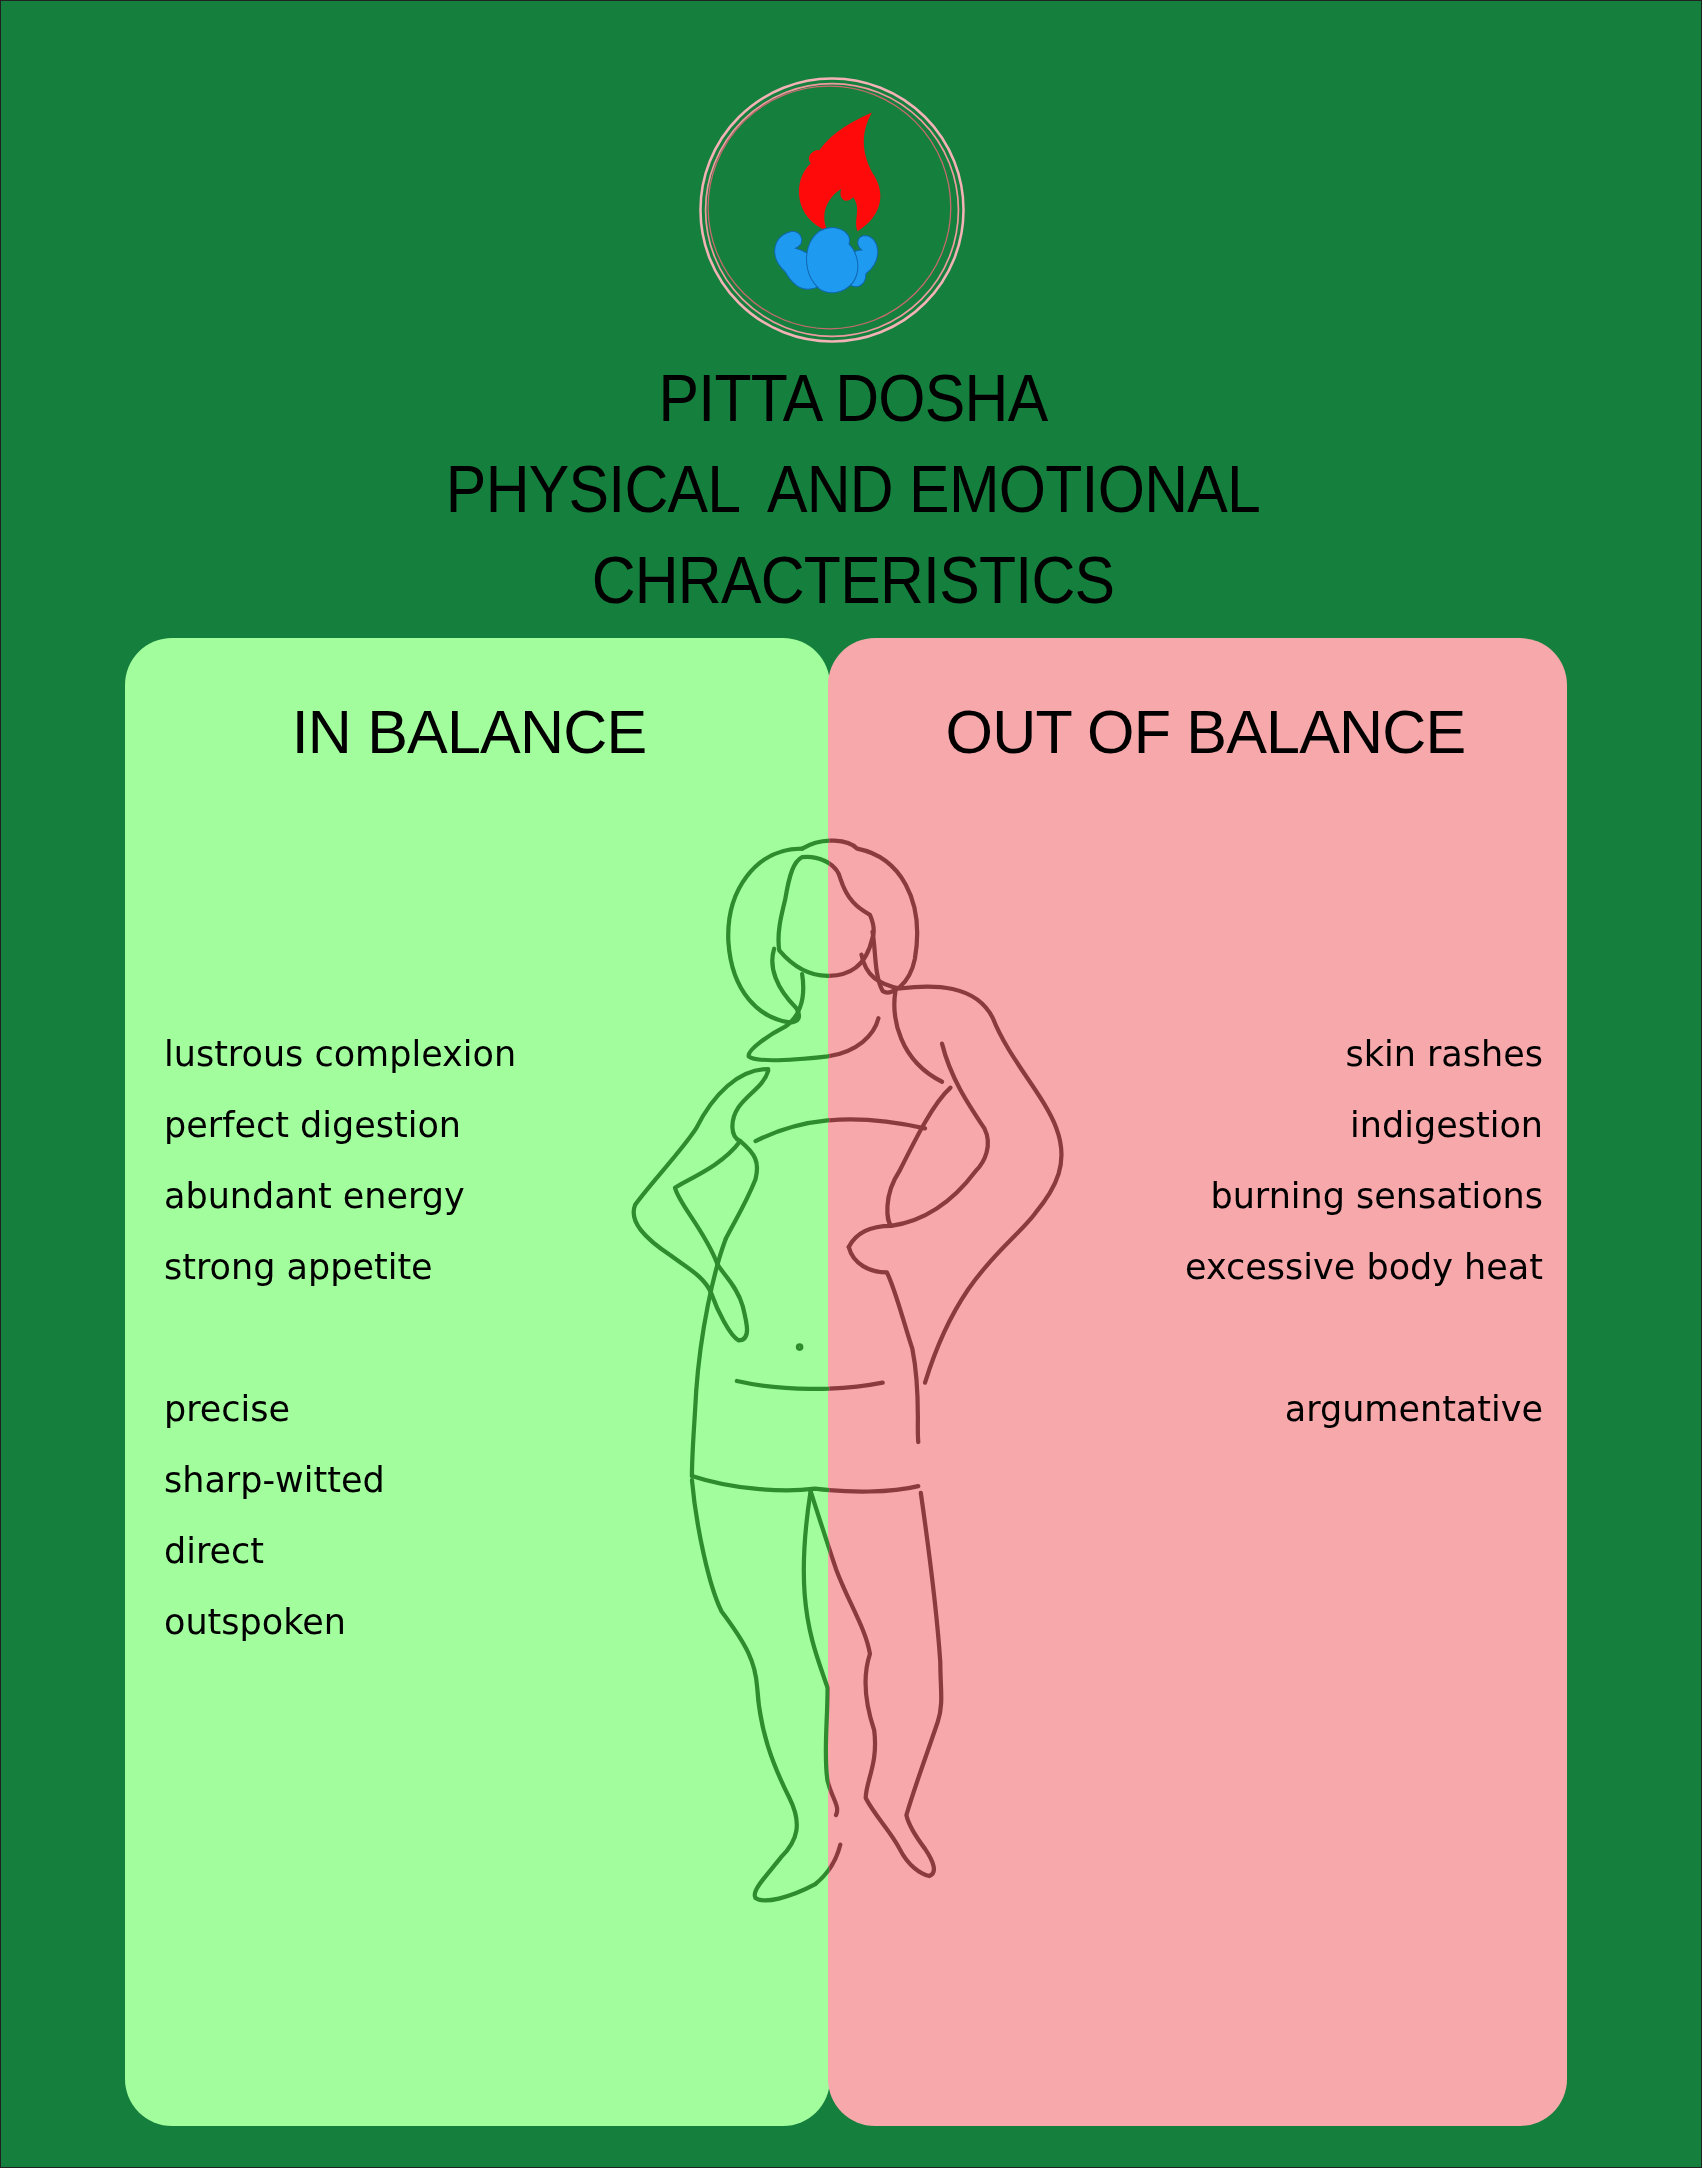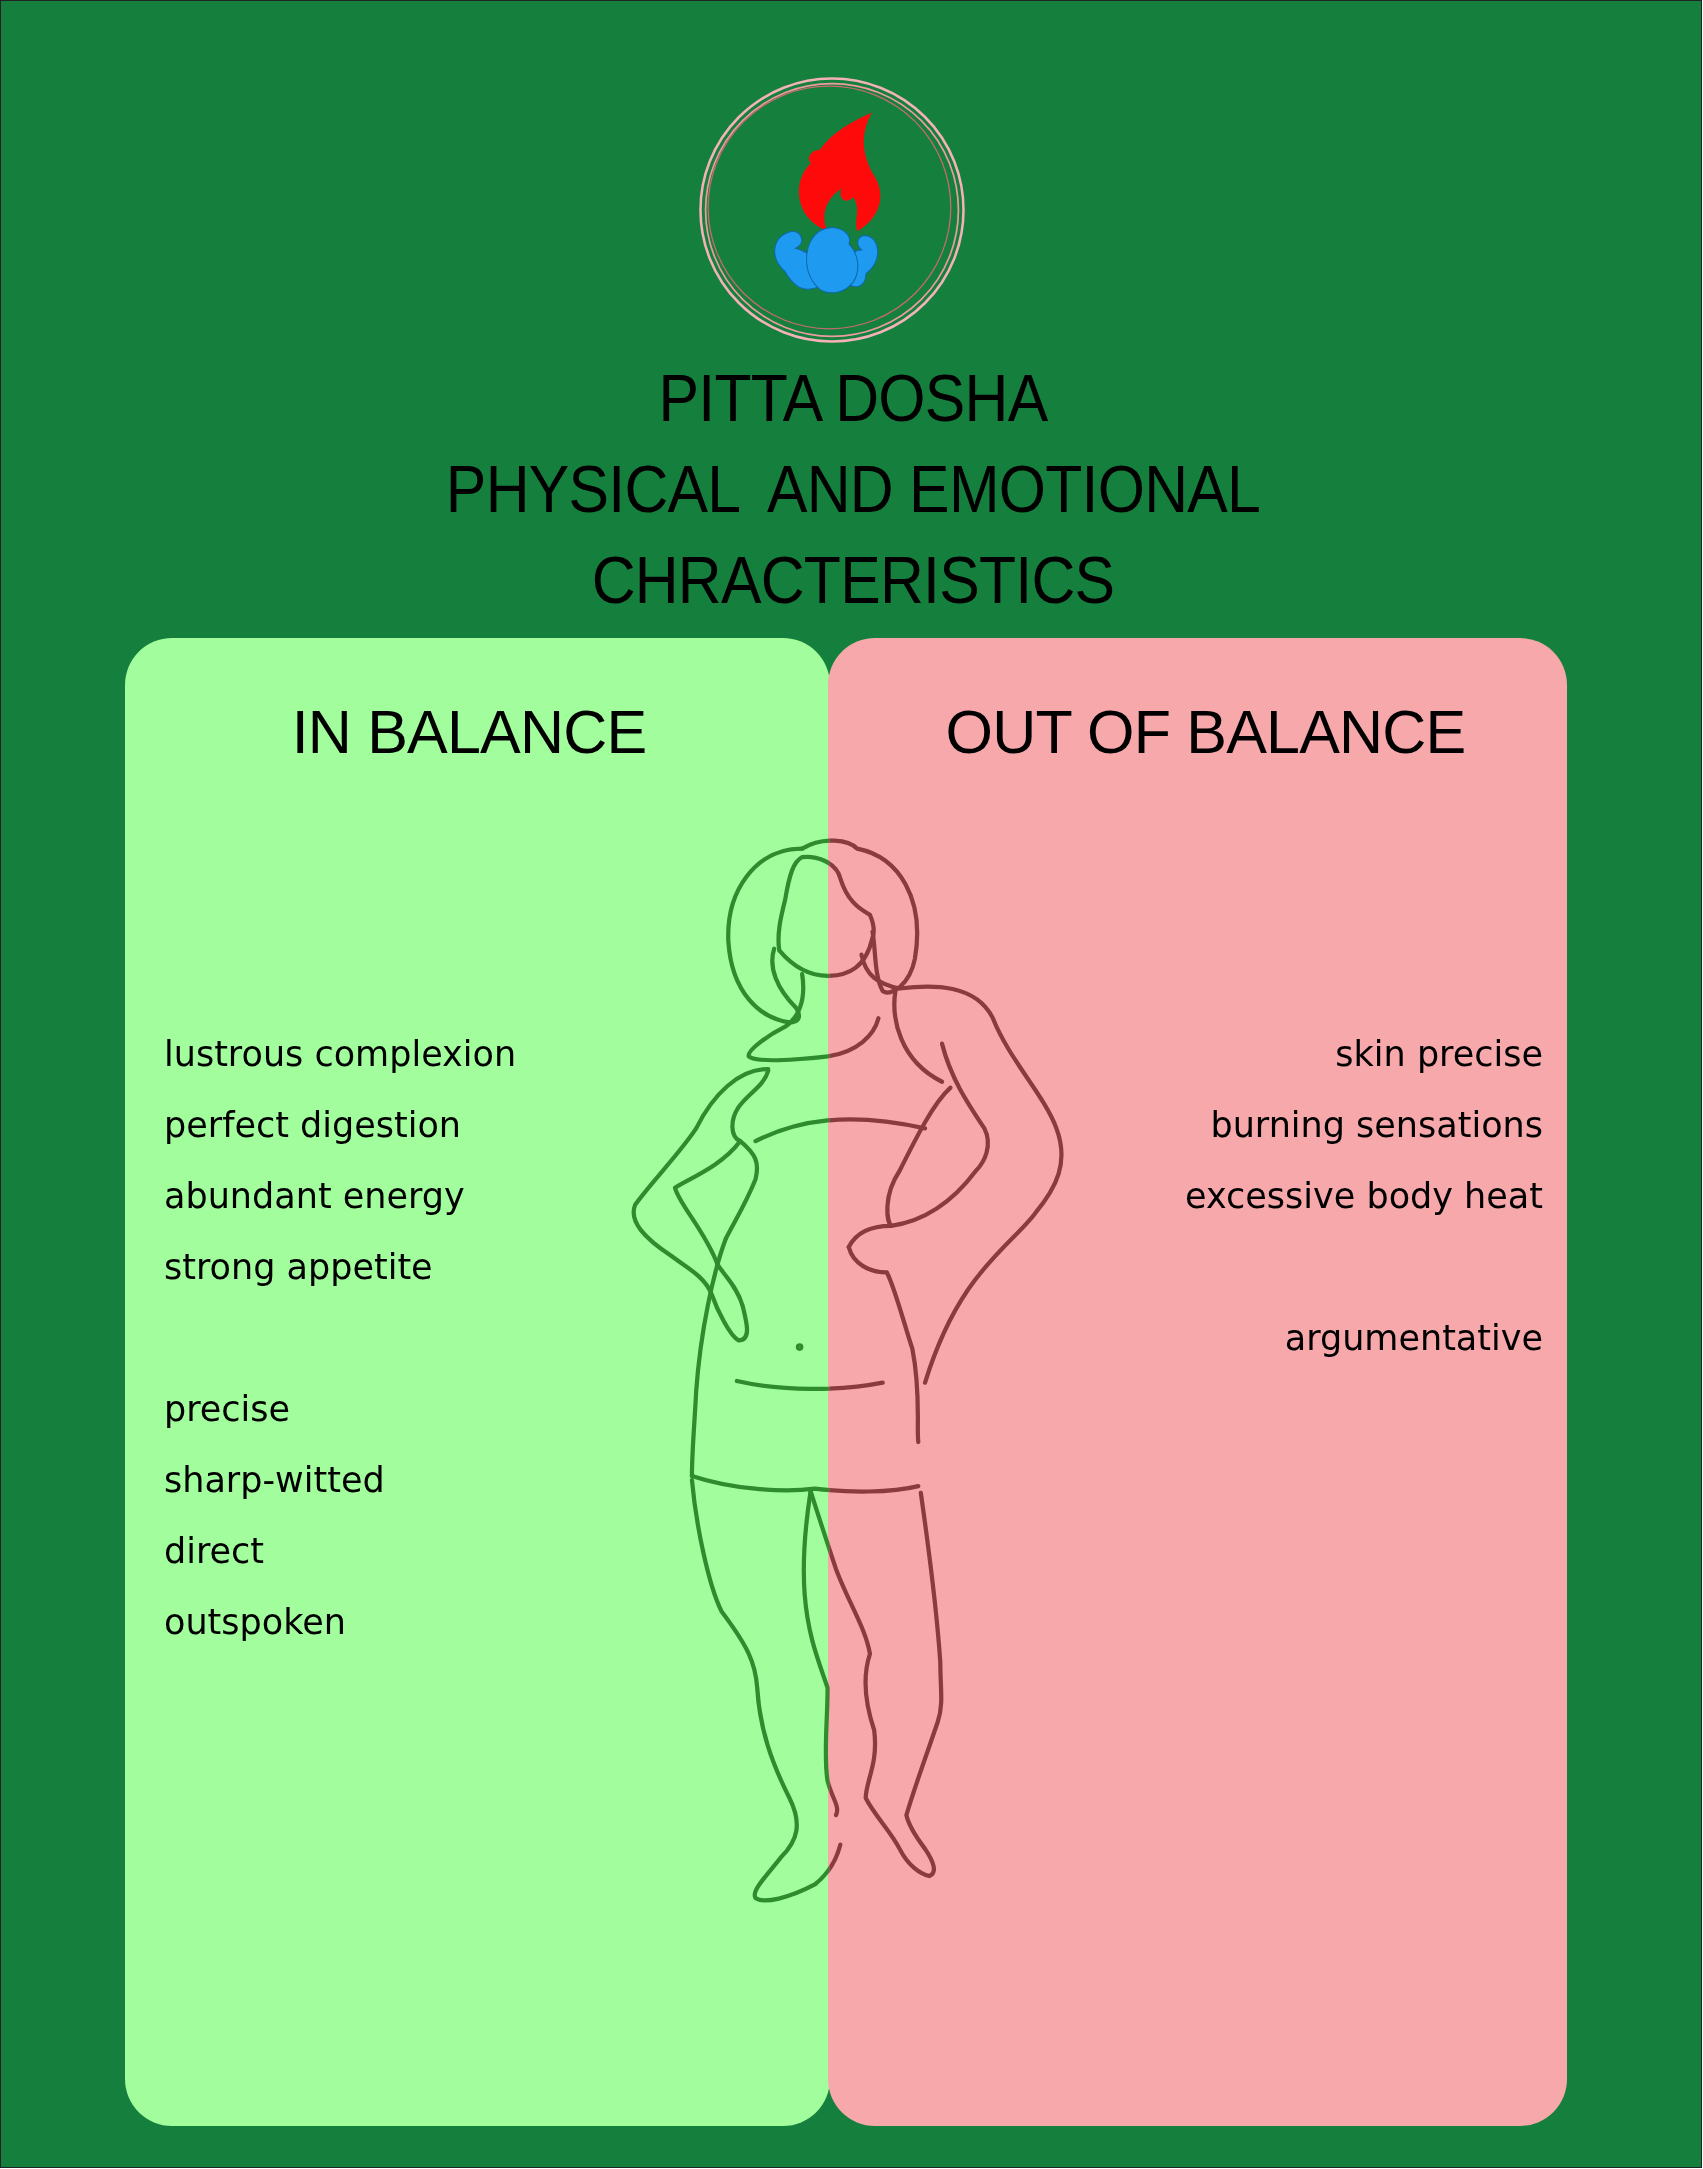--- a/index.html
+++ b/index.html
@@ -69,21 +69,22 @@
       <div class="item">precise</div>
       <div class="item">sharp-witted</div>
       <div class="item">direct</div>
       <div class="item">outspoken</div>
     </div>
   </div>
 
   <div class="panel red">
     <div class="panel-head">OUT OF BALANCE</div>
     <div class="list right" style="top:381px;">
-      <div class="item">skin precise</div>
+      <div class="item">skin rashes</div>
+      <div class="item">indigestion</div>
       <div class="item">burning sensations</div>
       <div class="item">excessive body heat</div>
       <div class="gap"></div>
       <div class="item">argumentative</div>
     </div>
   </div>
 
   <svg class="figure" viewBox="0 0 2010 2560">
     <defs>
       <clipPath id="leftHalf">

